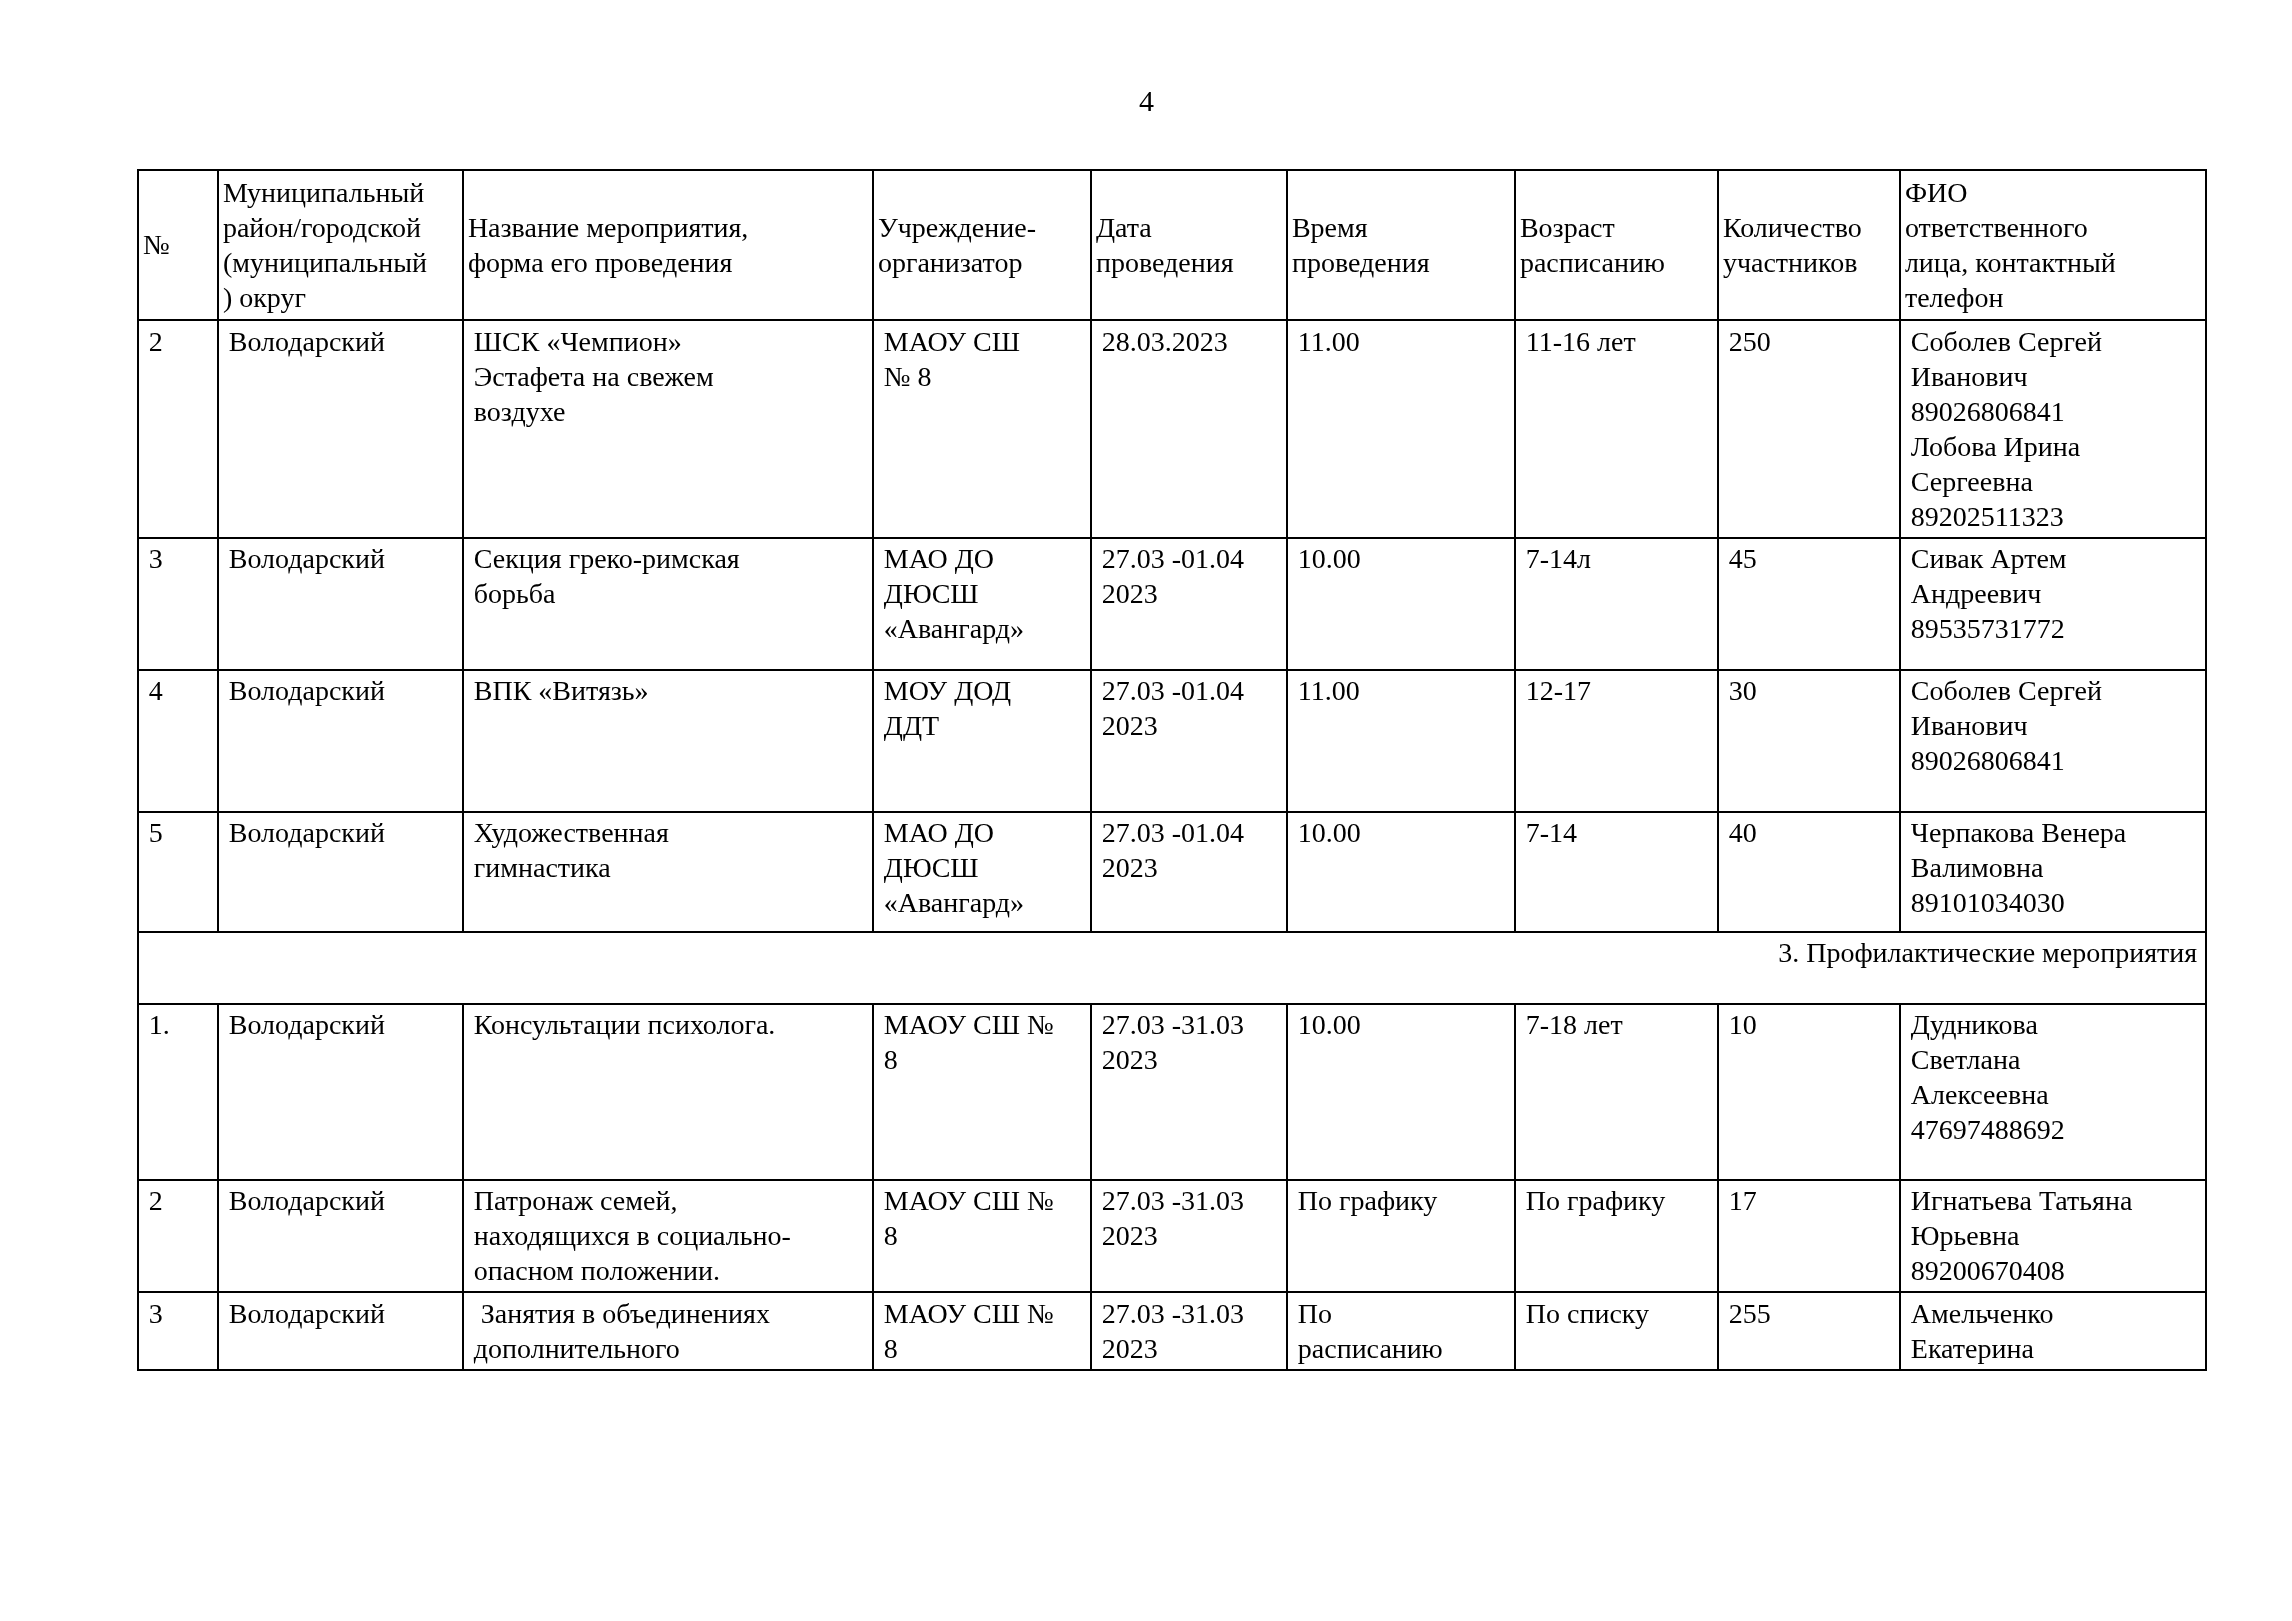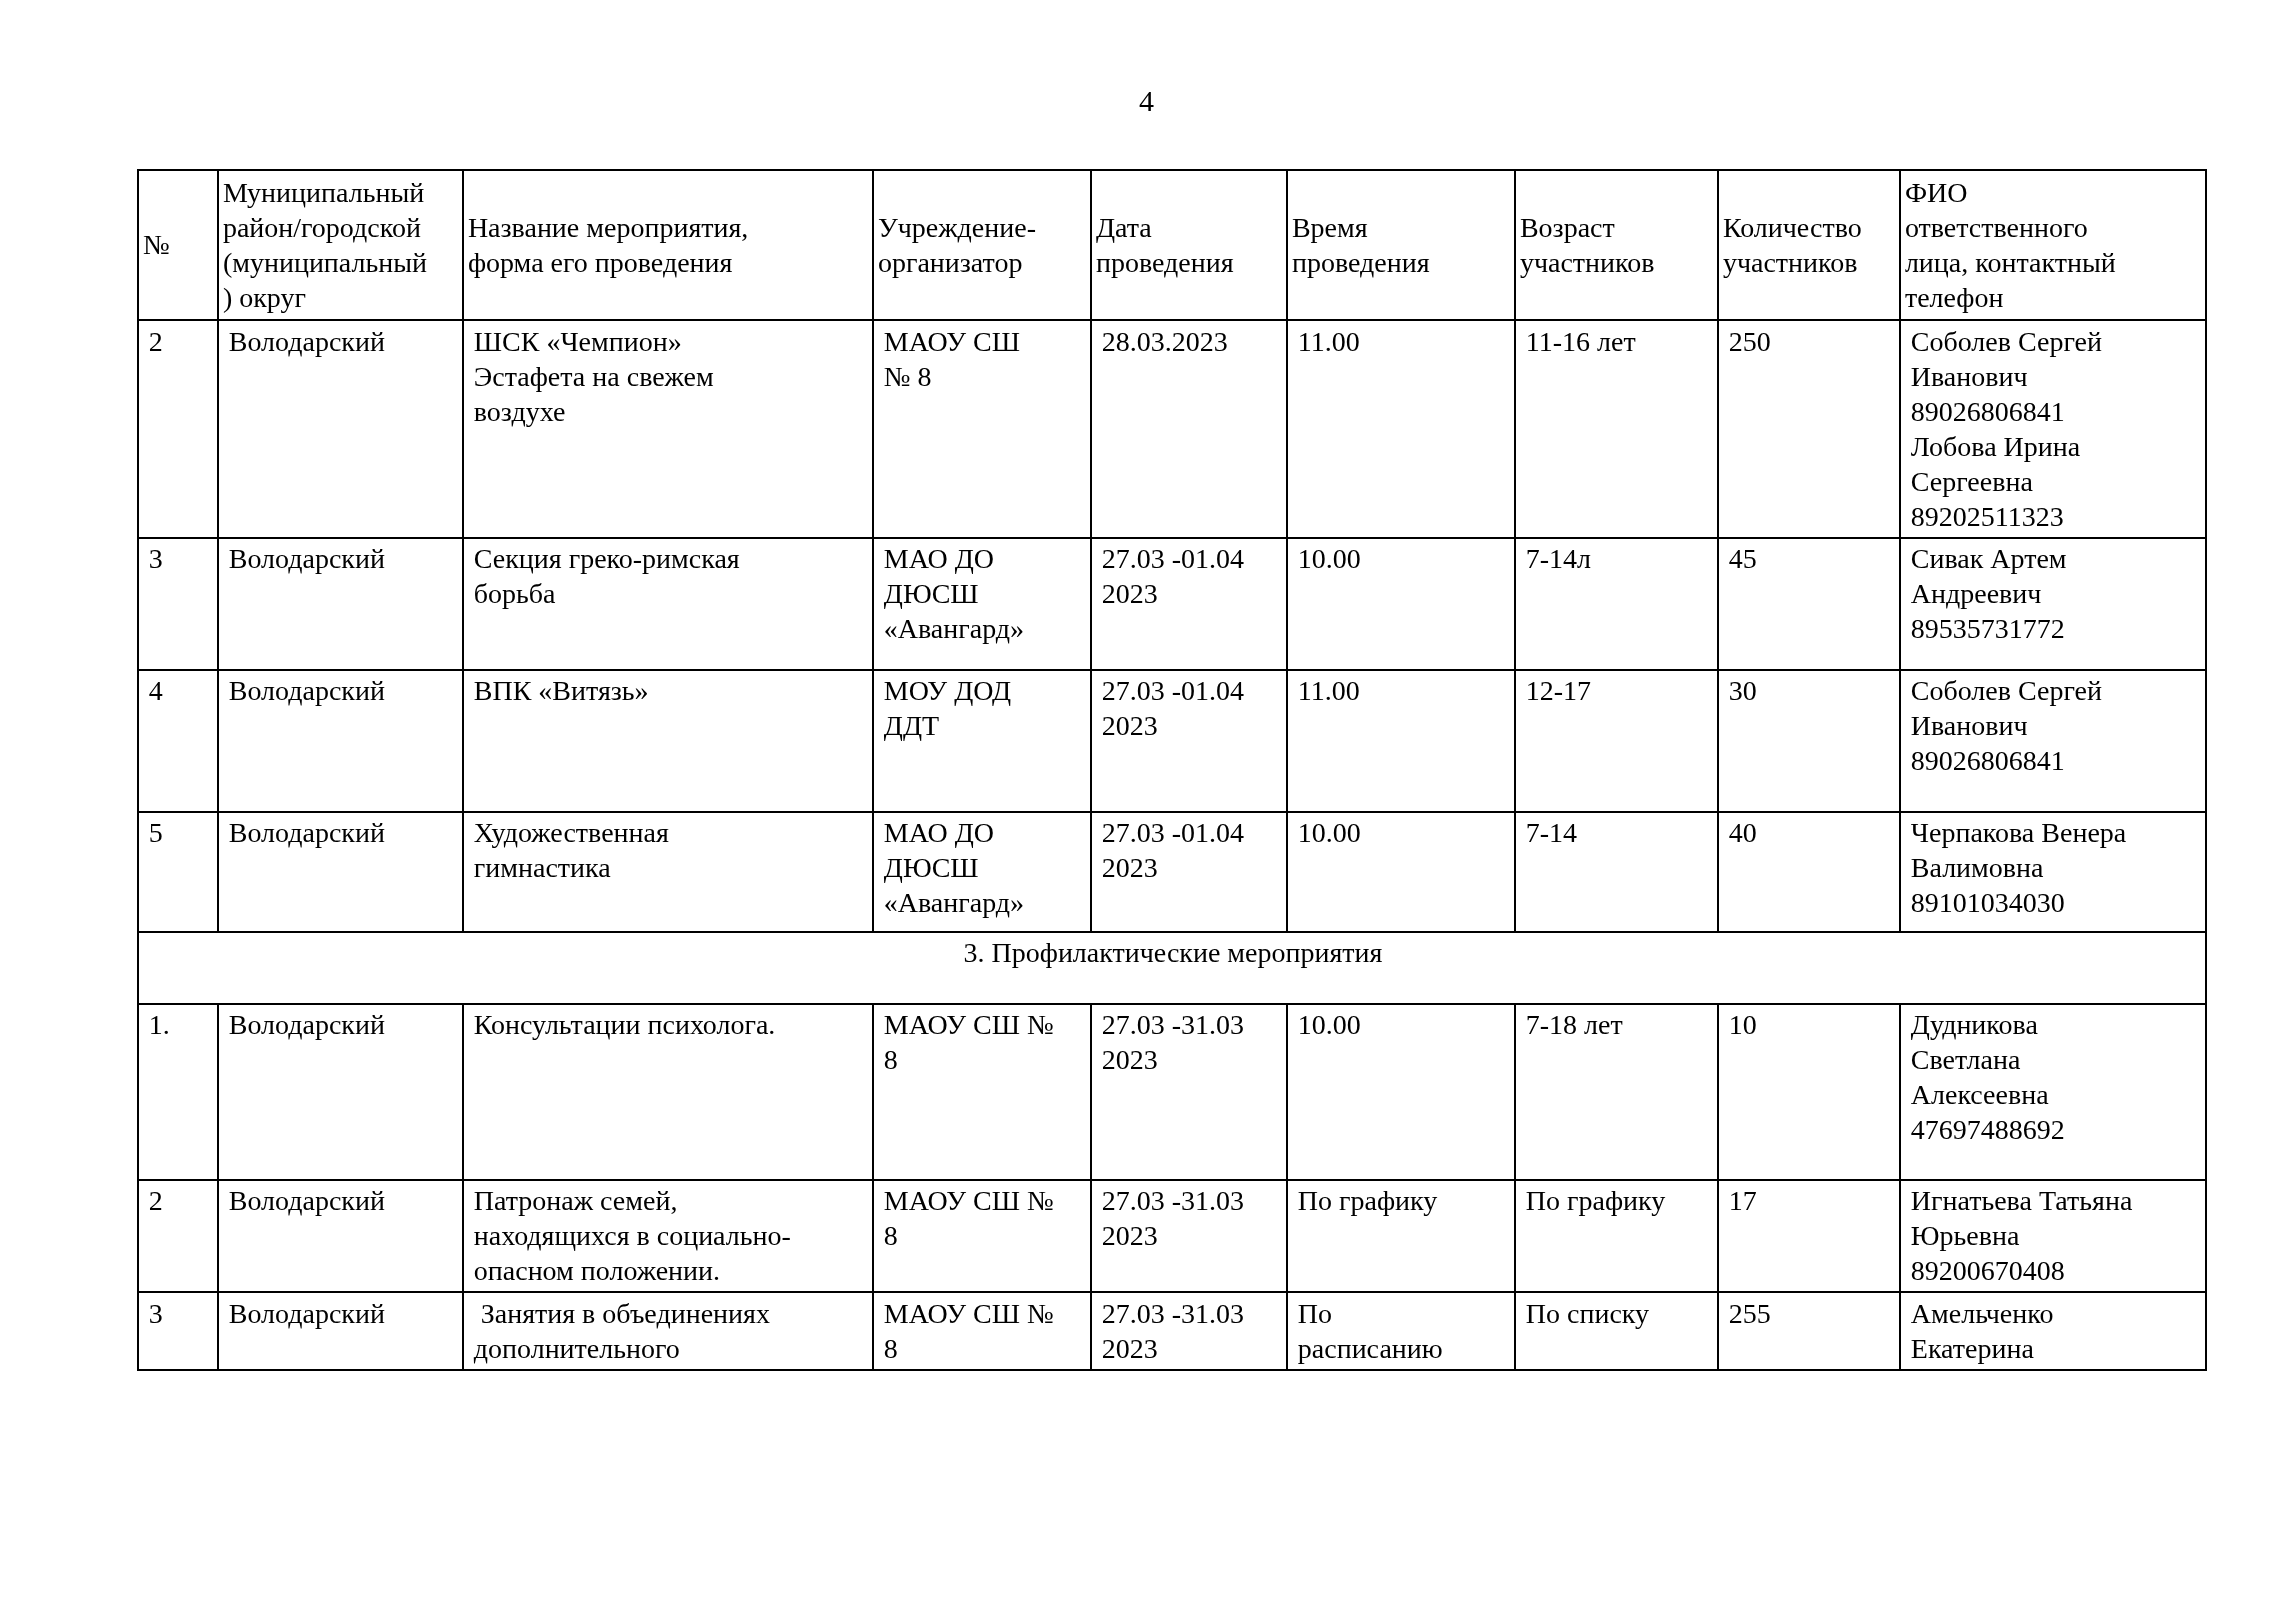--- a/index.html
+++ b/index.html
@@ -35,21 +35,21 @@
     overflow:hidden;
   }
   table.doc th {
     font-weight:normal;
     text-align:left;
     vertical-align:middle;
     padding:3.9px 3.9px;
   }
   td.c { padding-left:3.9px; padding-right:3.9px; }
   td.s { font-size:23px; line-height:31px; }
-  td.section { text-align:center; vertical-align:middle; }
+  td.section { text-align:right; vertical-align:middle; }
   td.ind { text-indent:6.9px; }
 </style>
 </head>
 <body>
 
 <div class="page">
 
   <div class="page-number">4</div>
 
   <table class="doc">
@@ -74,21 +74,21 @@
 ) округ</th>
       <th>Название мероприятия,
 форма его проведения</th>
       <th>Учреждение-
 организатор</th>
       <th>Дата
 проведения</th>
       <th>Время
 проведения</th>
       <th>Возраст
-участников</th>
+расписанию</th>
       <th>Количество
 участников</th>
       <th>ФИО
 ответственного
 лица, контактный
 телефон</th>
     </tr>
 
 
     <tr style="height:209px">

